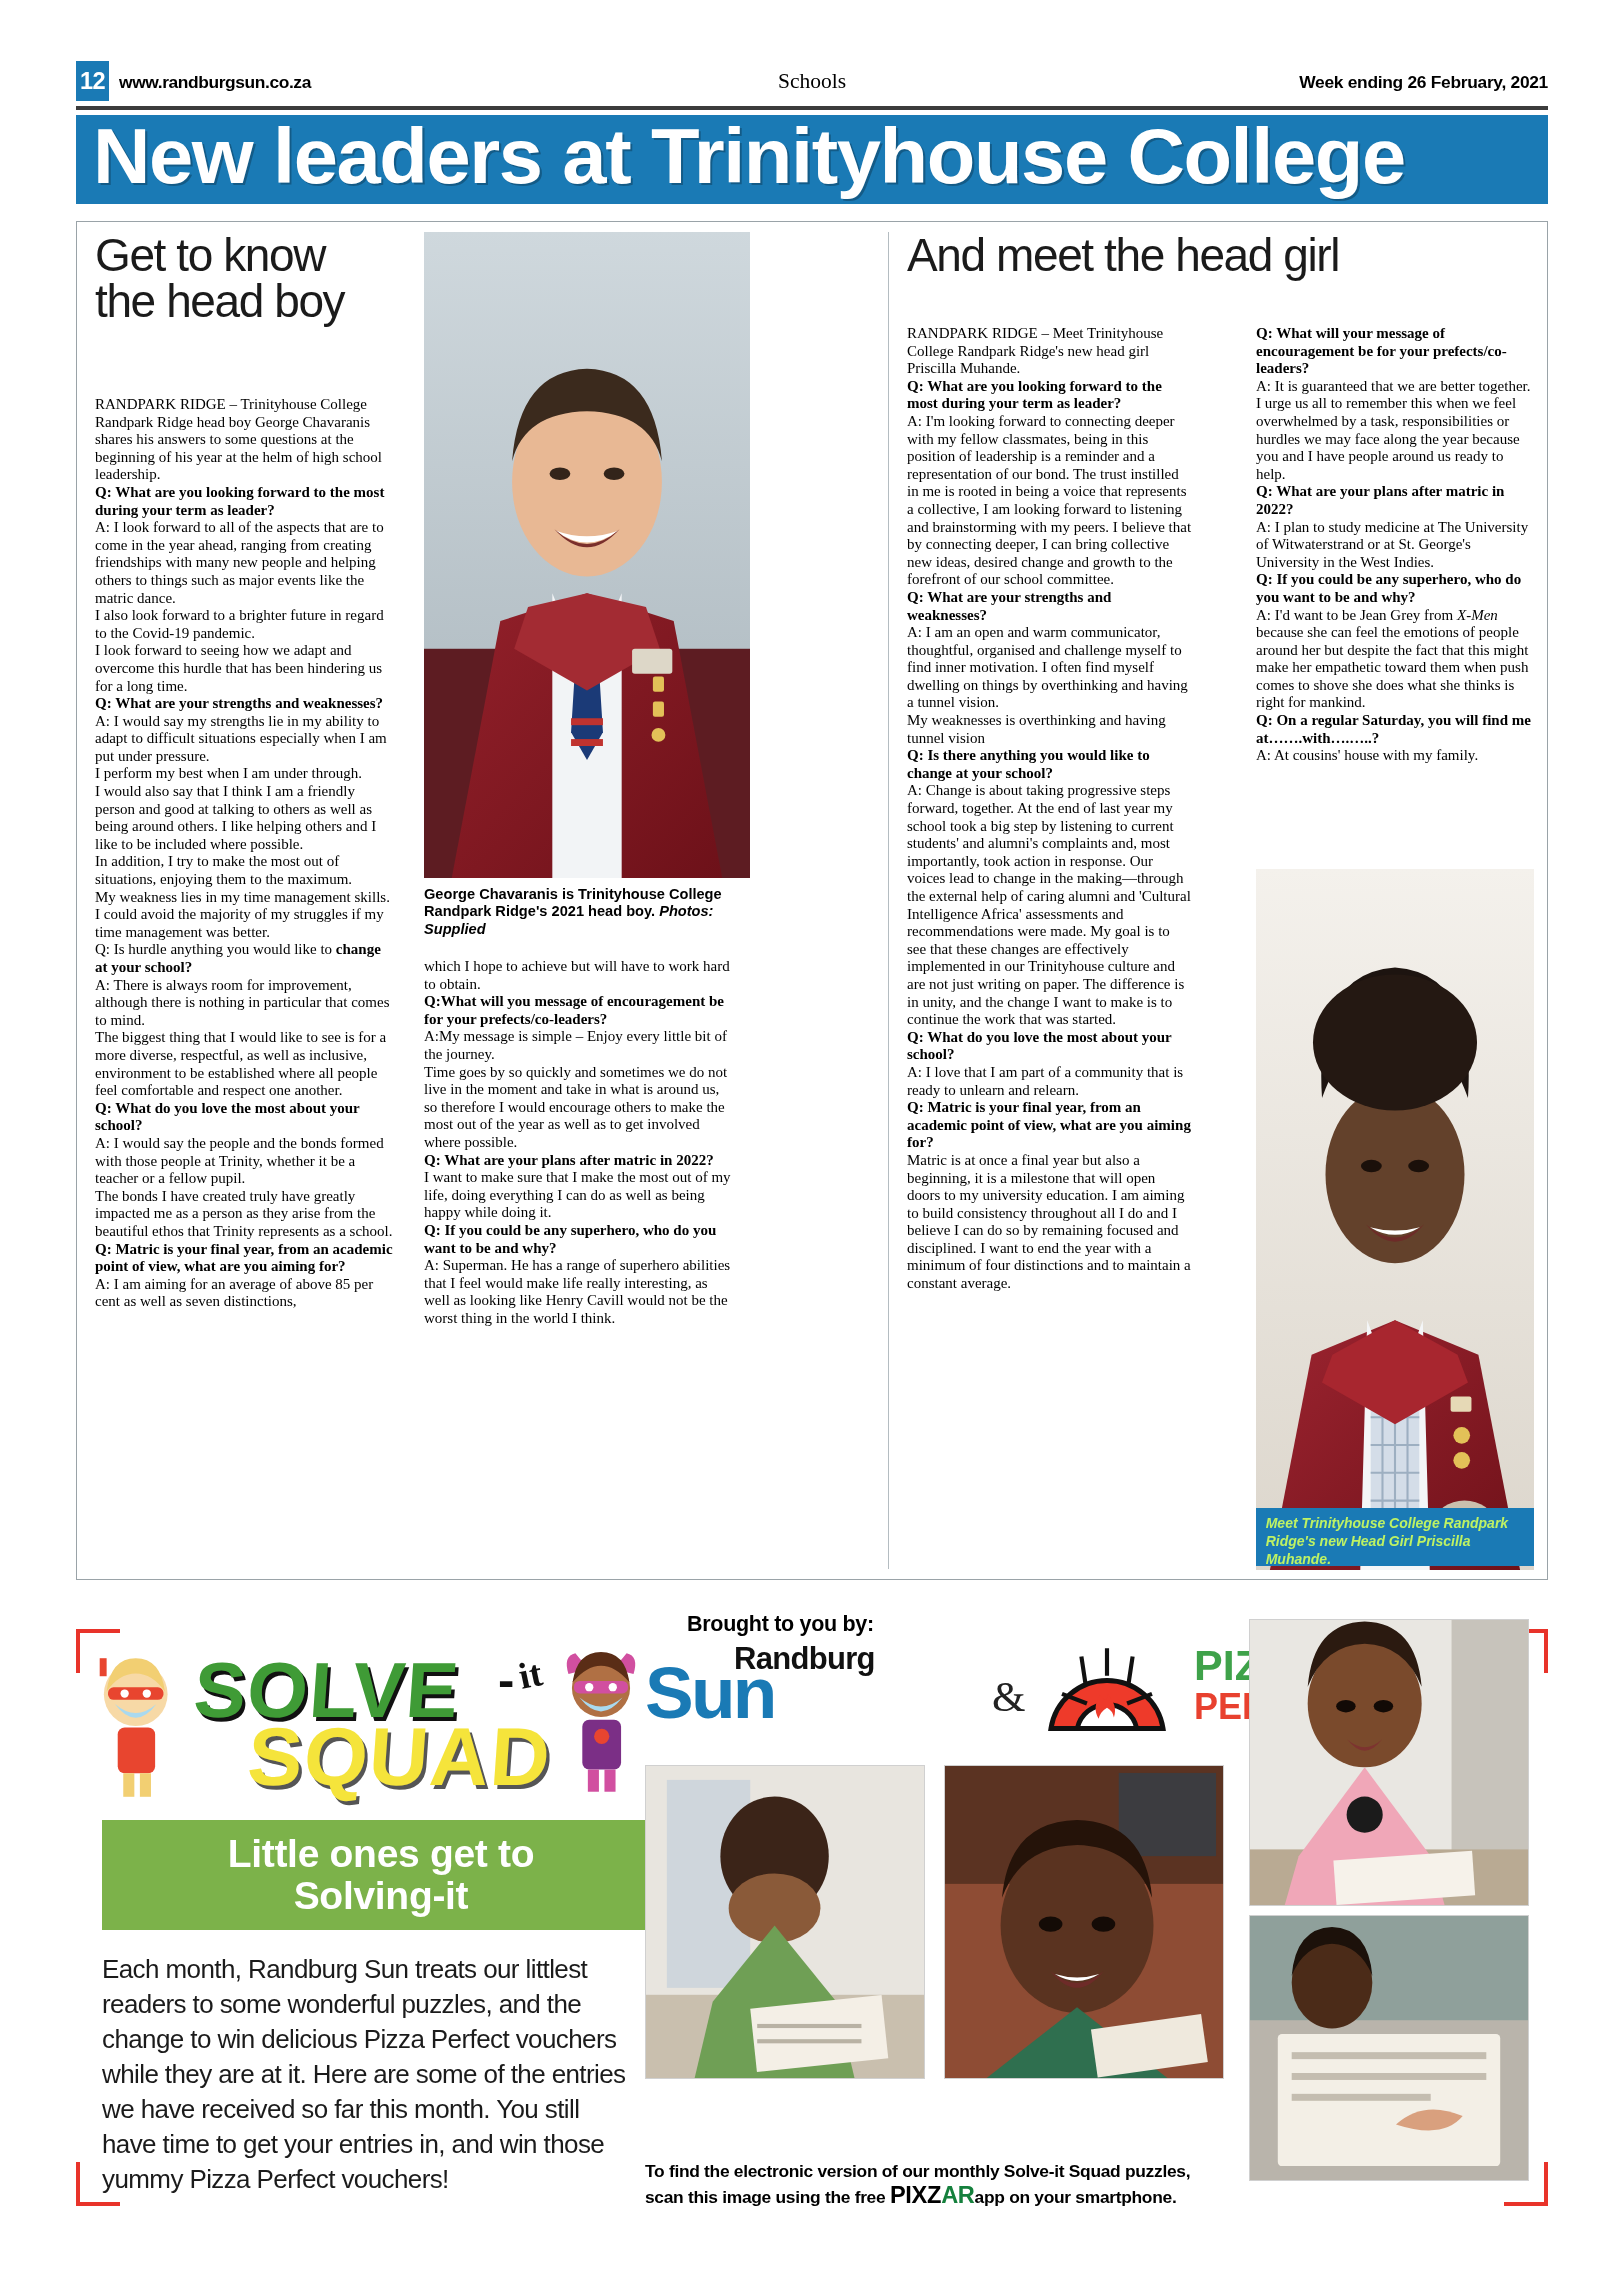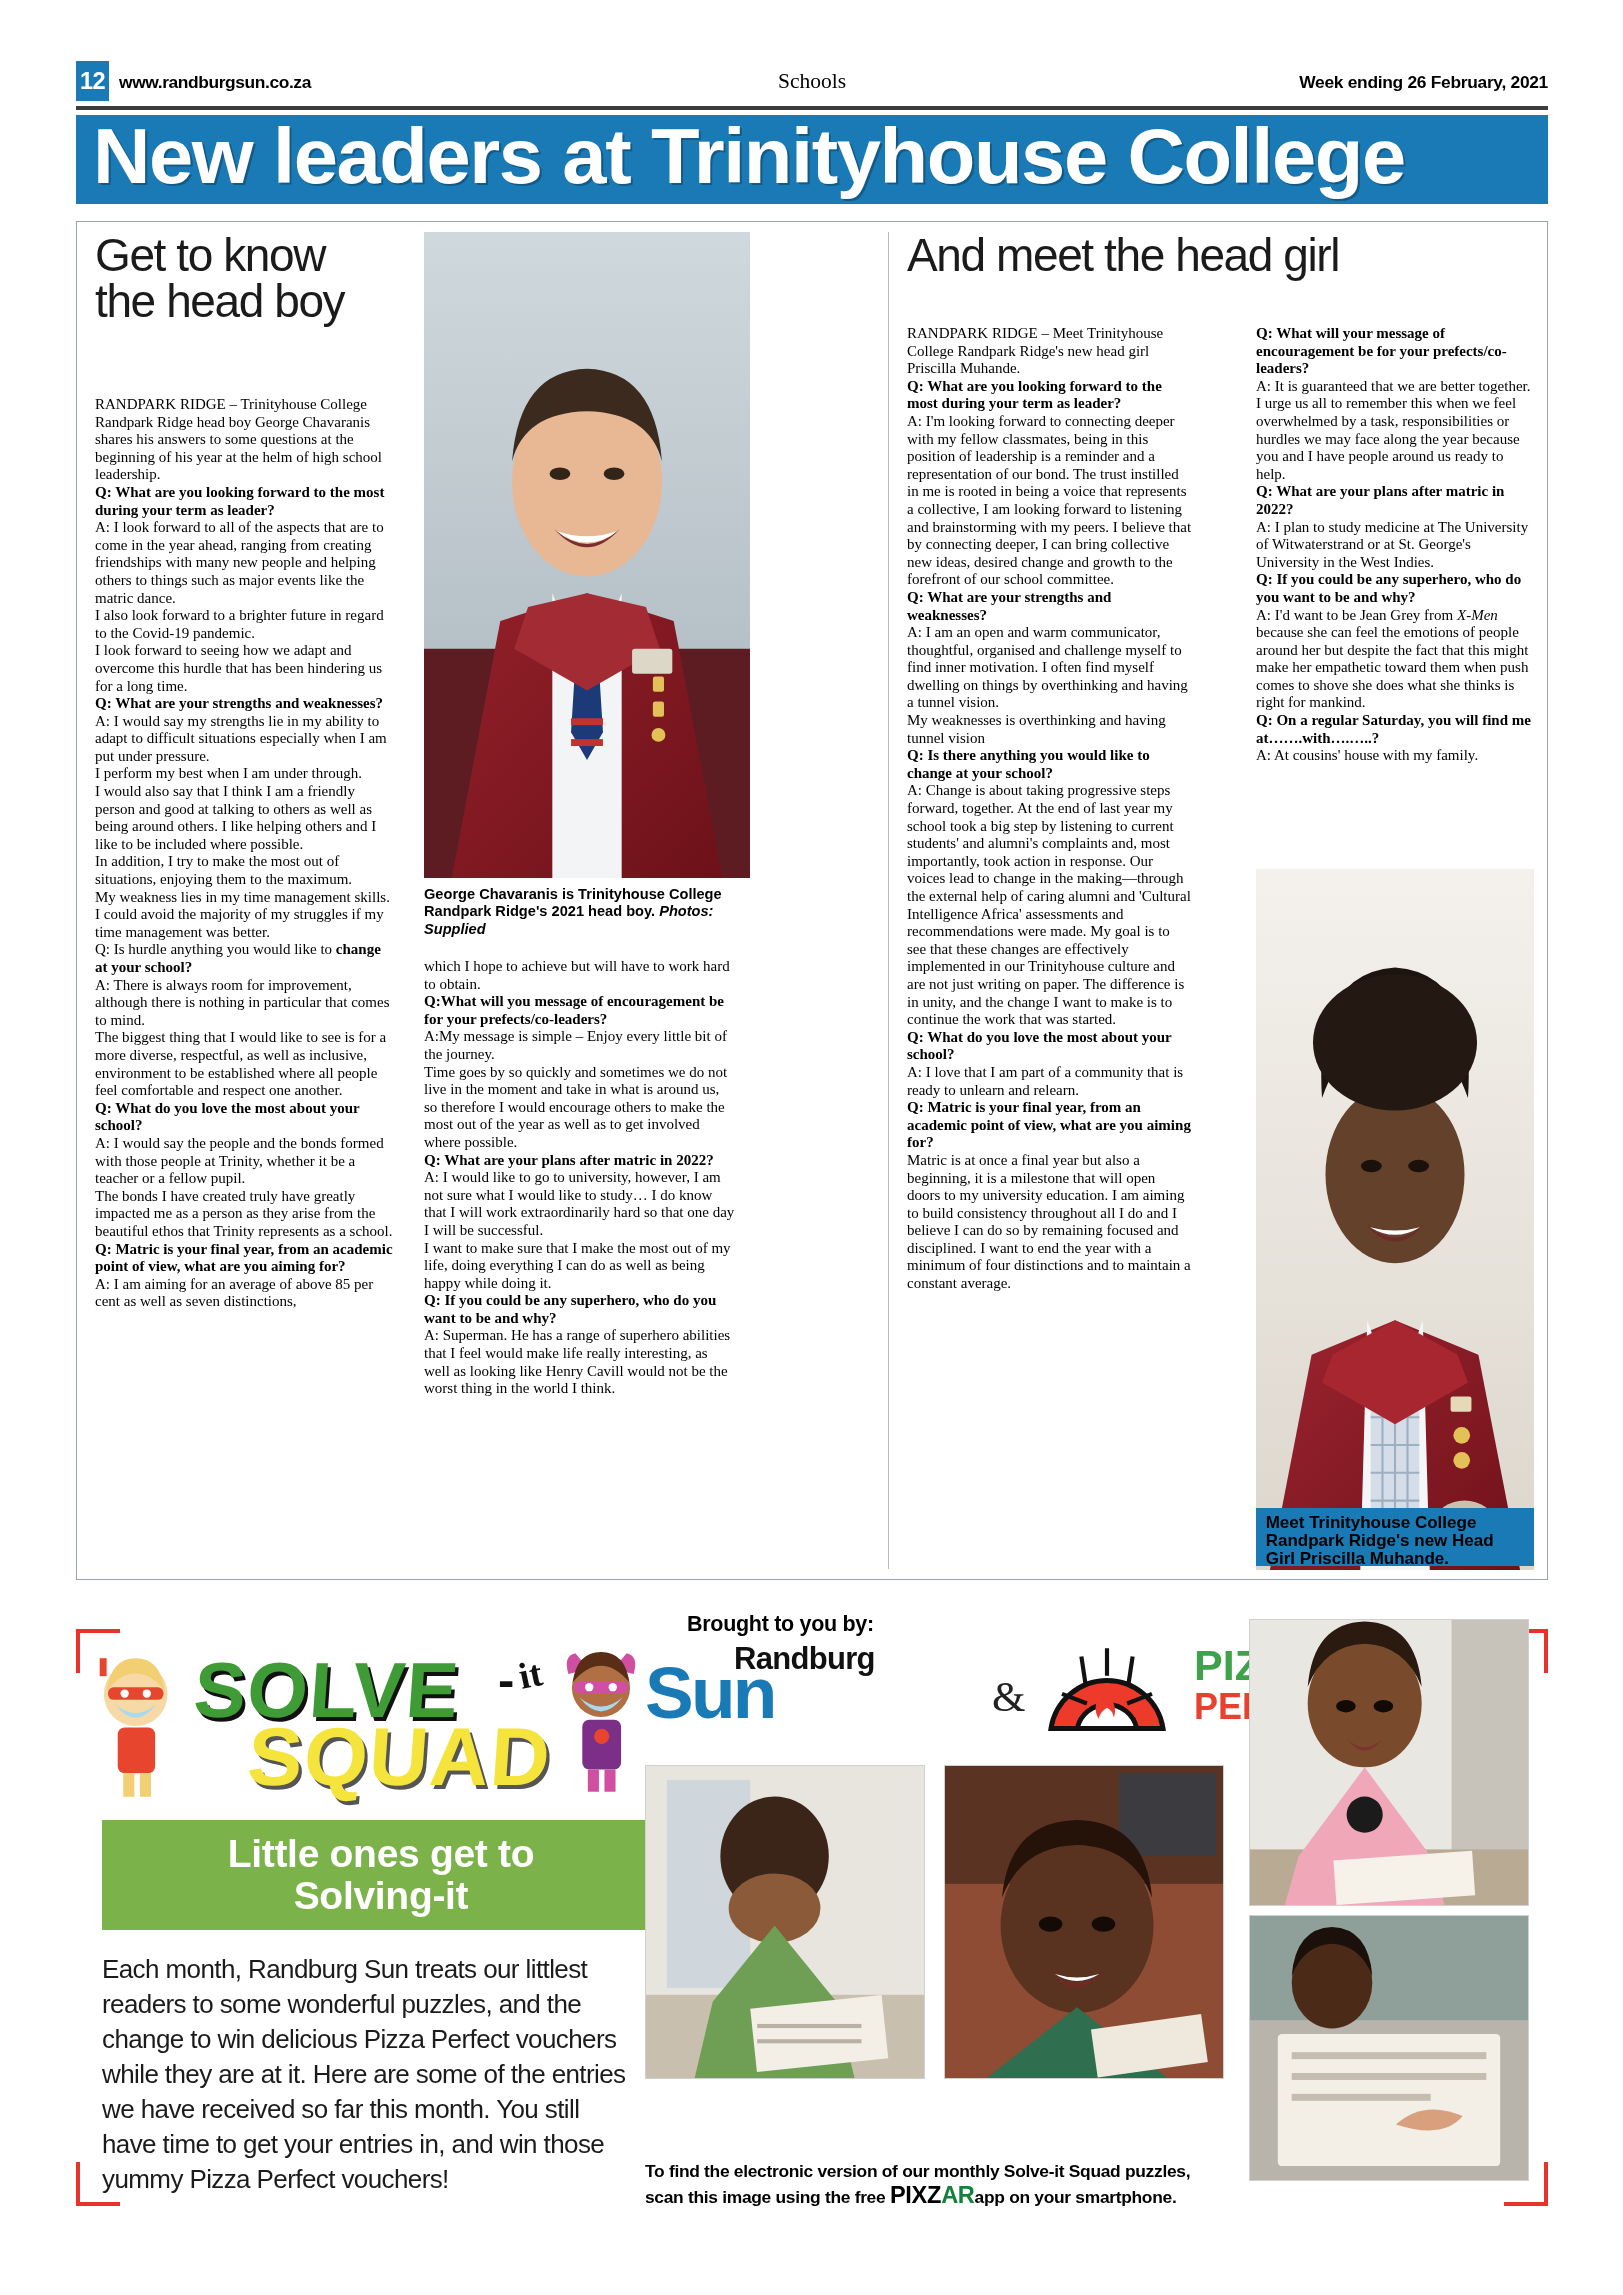--- a/index.html
+++ b/index.html
@@ -39,23 +39,23 @@
        font-family:"Liberation Serif",serif;}
   .col p{margin:0;}
   .col b{font-weight:bold;}
   .col i{font-style:italic;}
 
   
   .photo{position:absolute;overflow:hidden;background:#ddd;}
   .cap{position:absolute;font-family:"Liberation Sans",sans-serif;font-weight:bold;
        font-size:14.6px;line-height:17.4px;}
   .cap i{font-style:italic;}
-  .cap-blue{position:absolute;background:#1a7ab5;color:#000000;
+  .cap-blue{position:absolute;background:#1a7ab5;color:#bef264;
             font-family:"Liberation Sans",sans-serif;font-weight:bold;
-            font-size:17px;line-height:18px;padding:6.2px 9.7px;box-sizing:border-box;}
+            font-size:14px;line-height:18px;padding:6.2px 9.7px;box-sizing:border-box;font-style:italic;}
 
   
   .promo{position:absolute;left:76px;top:1612px;width:1472px;height:618px;}
   .corner{position:absolute;border-color:#e8332a;border-style:solid;width:40px;height:40px;}
   .c-tl{border-width:4.9px 0 0 4.9px;}
   .c-tr{border-width:4.9px 4.9px 0 0;}
   .c-bl{border-width:0 0 4.9px 4.9px;}
   .c-br{border-width:0 4.9px 4.9px 0;}
 
   .greenbar{position:absolute;background:#7cb24a;color:#fff;display:flex;
@@ -179,21 +179,20 @@
     <div class="cap" style="left:347px;top:664px;width:326px;">
       <span>George Chavaranis is Trinityhouse College Randpark Ridge's 2021 head boy. </span><i>Photos: Supplied</i>
     </div>
 
     <div class="col" style="left:347px;top:736px;width:312px;">
       <p>which I hope to achieve but will have to work hard to obtain.</p>
       <p><b>Q:What will you message of encouragement be for your prefects/co-leaders?</b></p>
       <p>A:My message is simple – Enjoy every little bit of the journey.</p>
       <p>Time goes by so quickly and sometimes we do not live in the moment and take in what is around us, so therefore I would encourage others to make the most out of the year as well as to get involved where possible.</p>
       <p><b>Q: What are your plans after matric in 2022?</b></p>
-      <p> A: I would like to go to university, however, I am not sure what I would like to study… I do know that I will work extraordinarily hard so that one day I will be successful.</p>
       <p> I want to make sure that I make the most out of my life, doing everything I can do as well as being happy while doing it.</p>
       <p><b>Q: If you could be any superhero, who do you want to be and why?</b></p>
       <p>A: Superman. He has a range of superhero abilities that I feel would make life really interesting, as well as looking like Henry Cavill would not be the worst thing in the world I think.</p>
     </div>
 
     <div class="deck" style="position:absolute;left:830px;top:9.7px;width:652px;">And meet the head girl</div>
 
     <div class="col" style="left:830px;top:103px;width:285px;">
       <p>RANDPARK RIDGE – Meet Trinityhouse College Randpark Ridge's new head girl Priscilla Muhande.</p>
       <p><b>Q: What are you looking forward to the most during your term as leader?</b></p>

